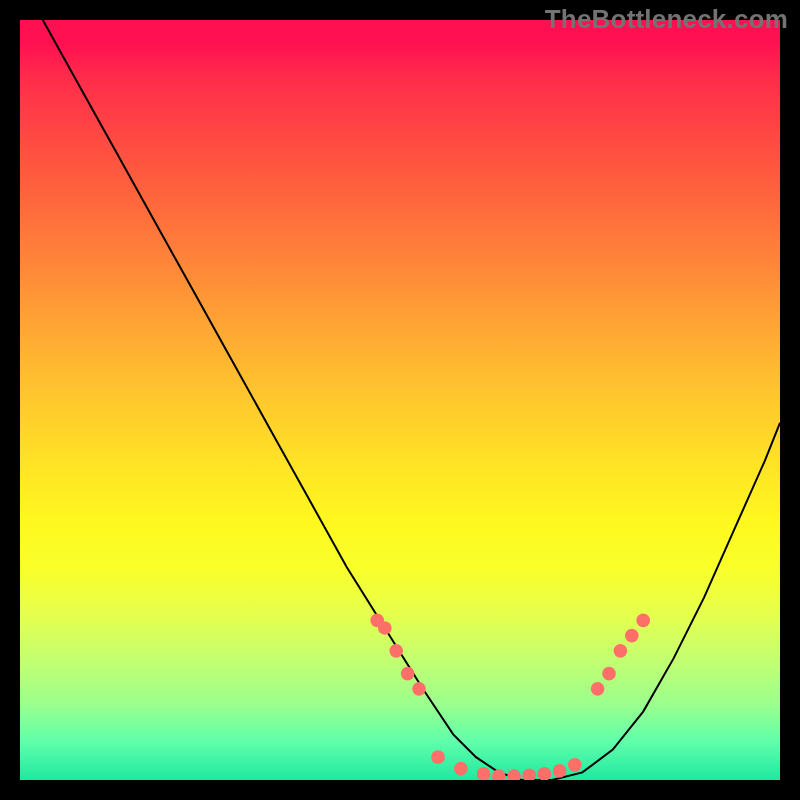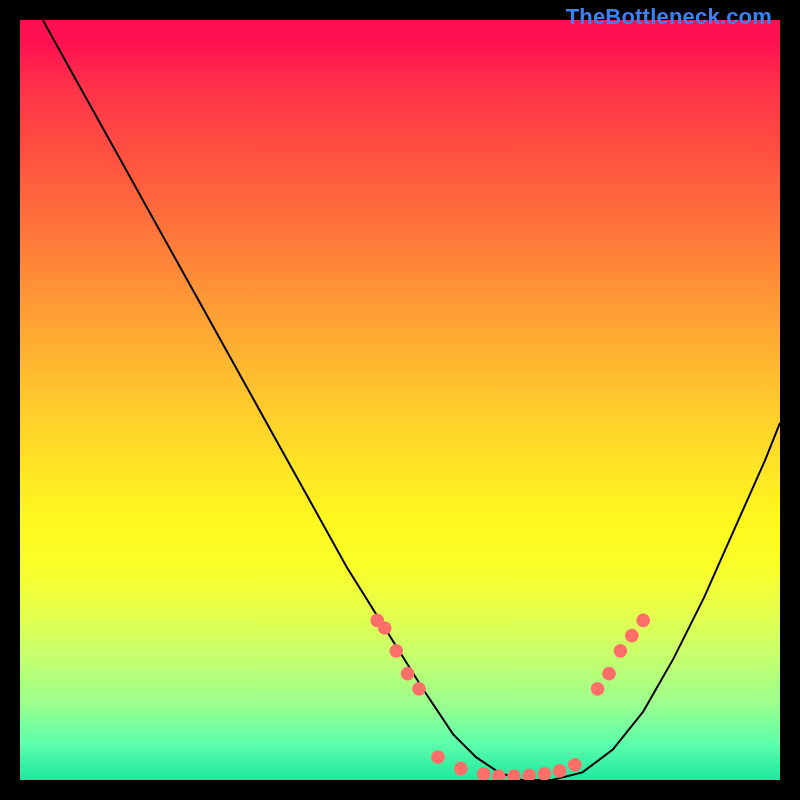--- a/index.html
+++ b/index.html
@@ -44,24 +44,24 @@
   .svg-overlay {
     position: absolute;
     left: 20px;
     top: 20px;
     width: 760px;
     height: 760px;
   }
   .watermark {
     position: absolute;
     top: 4px;
-    right: 28px;
-    color: #3b82f6;
+    right: 12px;
+    color: #737373;
     font-family: Arial, Helvetica, sans-serif;
-    font-size: 22px;
+    font-size: 26px;
     font-weight: 600;
     letter-spacing: 0.2px;
     user-select: none;
   }
 </style>
 </head>
 <body>
 
 <div class="stage">
   <div class="plot"></div>

